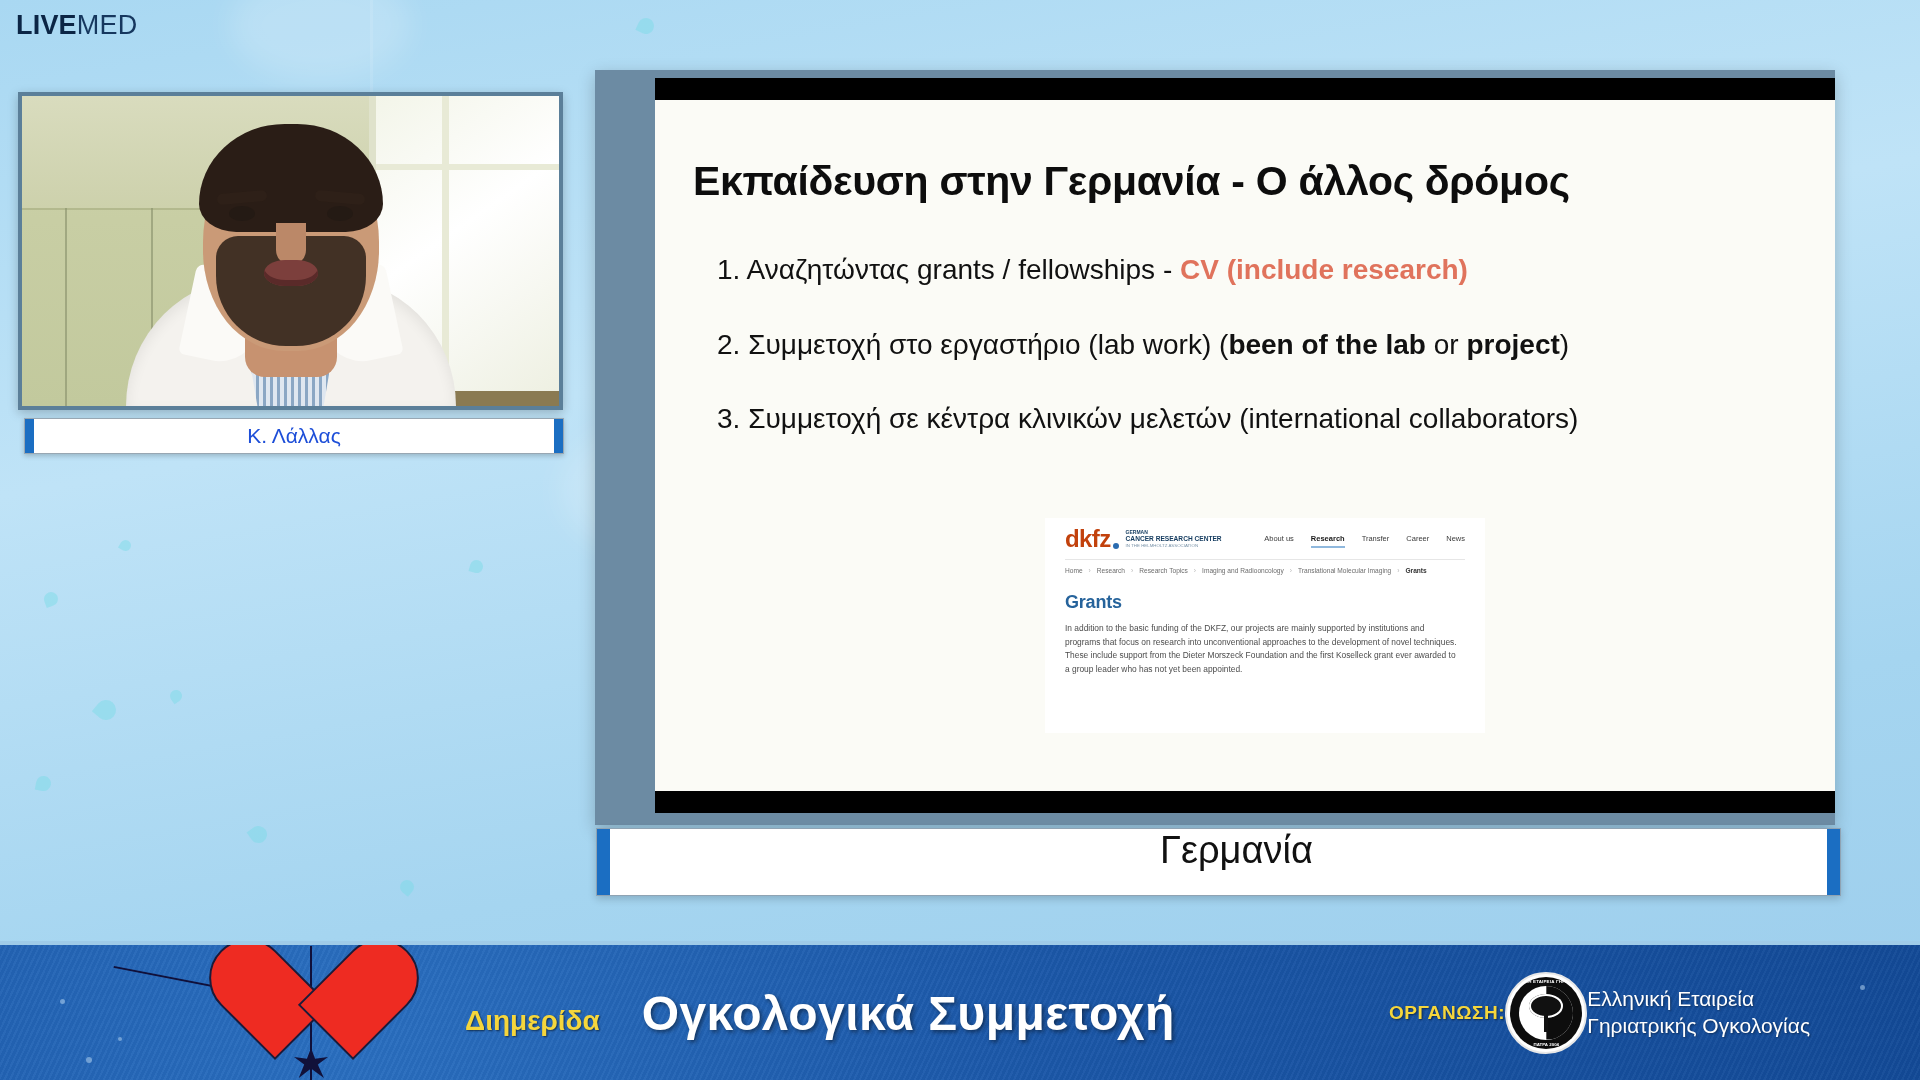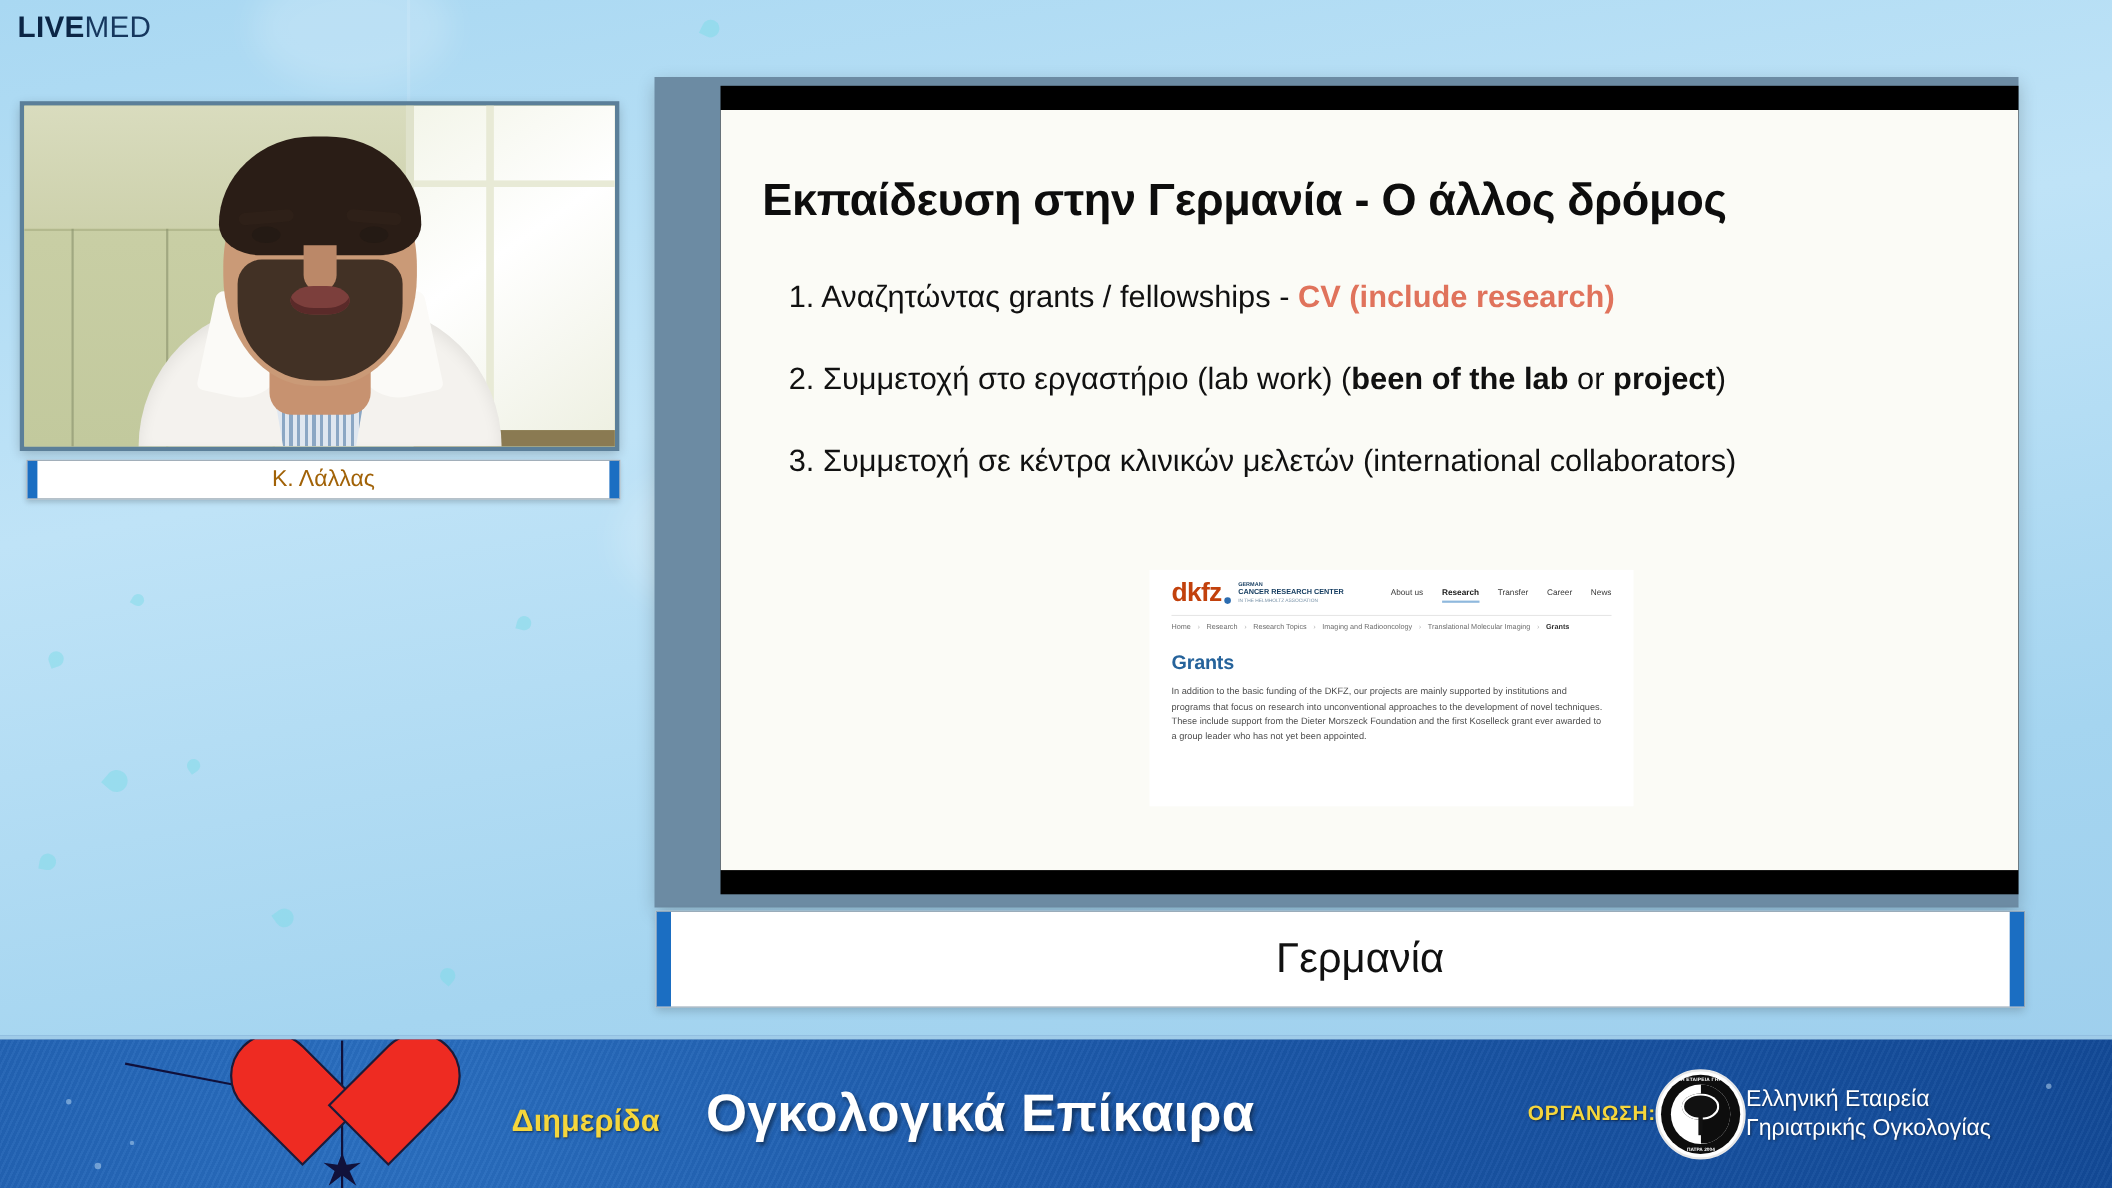--- a/index.html
+++ b/index.html
@@ -185,21 +185,21 @@
     display: flex; align-items: center; justify-content: center;
     box-shadow: 0 2px 5px rgba(0,0,0,0.2);
   }
   #name-plate .edge {
     position: absolute; top: 0; width: 9px; height: 100%;
     background: #1b6ec2;
   }
   #name-plate .edge.l { left: 0; }
   #name-plate .edge.r { right: 0; }
   #name-plate .txt {
-    font-size: 21px; color: #a16207; font-weight: 400;
+    font-size: 21px; color: #1d4ed8; font-weight: 400;
   }
 
   
   #slide-wrap {
     position: absolute;
     left: 595px; top: 70px;
     width: 1240px; height: 755px;
     background: #6c8ba3;
     padding: 8px 0 12px 60px;
     box-sizing: border-box;
@@ -294,25 +294,25 @@
   }
   #dkfz-body {
     padding: 9px 26px 0 20px;
     font-size: 8.4px; line-height: 1.62; color: #4c4c4c;
   }
 
   
   #caption {
     position: absolute;
     left: 596px; top: 828px;
-    width: 1245px; height: 88px;
+    width: 1245px; height: 68px;
     background: #ffffff;
     border: 1px solid #8fa3b3;
     box-sizing: border-box;
-    display: flex; align-items: center; justify-content: center;
+    display: flex; align-items: flex-start; justify-content: center;
     box-shadow: 0 3px 8px rgba(0,0,0,0.18);
     padding-left: 36px;
   }
   #caption .edge {
     position: absolute; top: 0; width: 13px; height: 100%;
     background: #1b6ec2;
   }
   #caption .edge.l { left: 0; }
   #caption .edge.r { right: 0; }
   #caption .txt {
@@ -581,21 +581,21 @@
 
     <div id="balloon">
       <div class="b-string" id="b-str-v"></div>
       <div class="b-string" id="b-str-d"></div>
       <div id="heart"></div>
       <div id="heart-knot"></div>
     </div>
 
     <div id="ftitle">
       <div class="pre">Διημερίδα</div>
-      <div class="main">Ογκολογικά Επίκαιρα</div>
+      <div class="main">Ογκολογικά Συμμετοχή</div>
     </div>
 
     <div id="forg">
       <div class="lbl">ΟΡΓΑΝΩΣΗ:</div>
       <div id="seal">
         <div class="ring"></div>
         <div class="ring2"></div>
         <div class="halfdark"></div>
         <div class="tree">
           <div class="canopy"></div>

